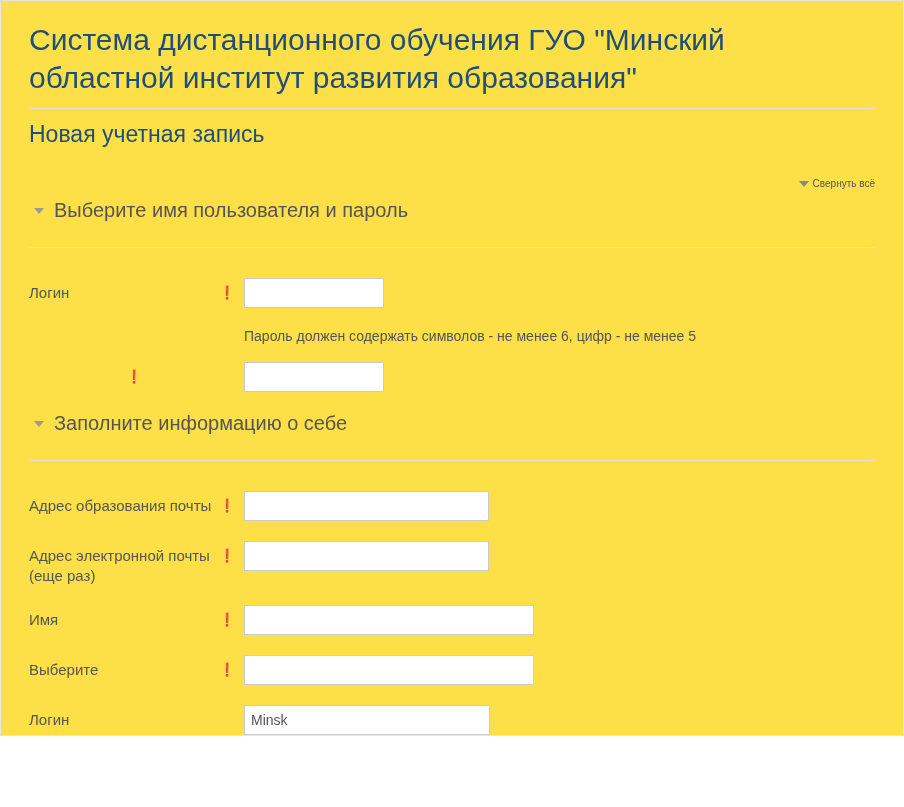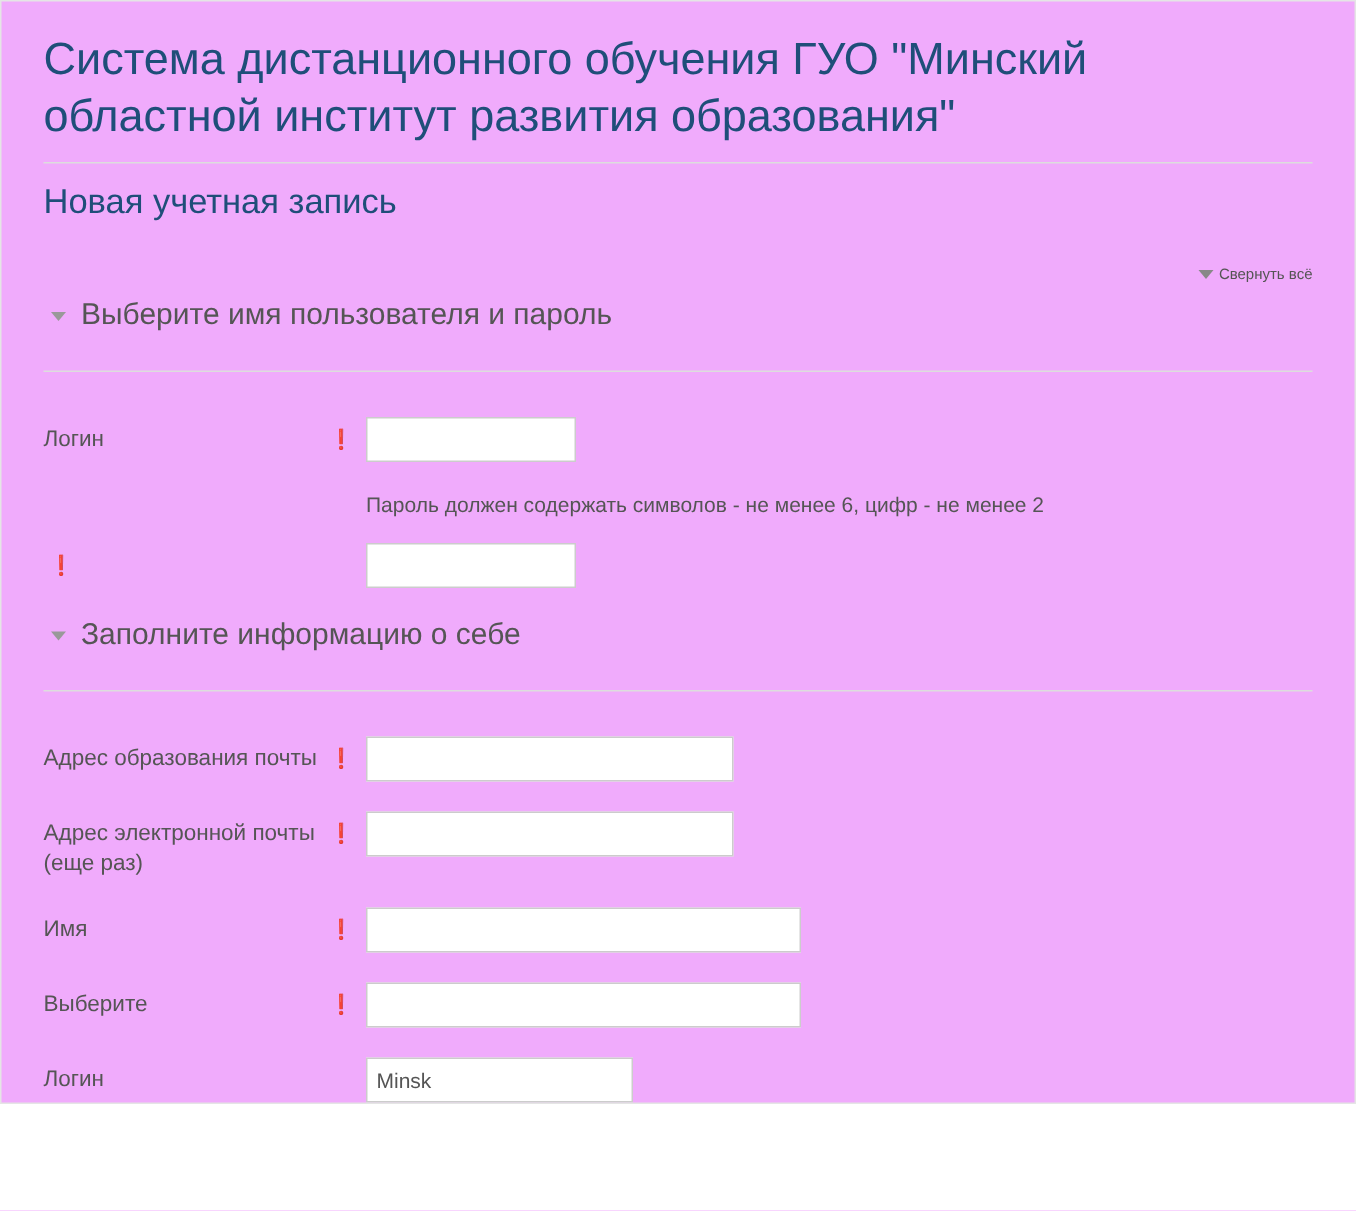--- a/index.html
+++ b/index.html
@@ -10,21 +10,21 @@
     body {
       font-family: "Helvetica Neue", Helvetica, Arial, sans-serif;
       background: #fff;
       color: #333;
       font-size: 14px;
     }
     .container {
       width: 904px;
       border: 1px solid #e5e5e5;
       padding: 20px 28px 0 28px;
-      background: #f0abfc;
+      background: #fde047;
     }
     h1 {
       color: #1f4e79;
       font-weight: 400;
       font-size: 30px;
       line-height: 1.25;
       margin-bottom: 10px;
     }
     hr.sep {
       border: none;
@@ -85,20 +85,21 @@
     .form-row {
       display: flex;
       align-items: flex-start;
       margin-bottom: 20px;
     }
     .form-label-col {
       width: 215px;
       display: flex;
       align-items: flex-start;
       padding-top: 5px;
+      justify-content: center;
     }
     .form-label {
       color: #555;
       font-size: 15px;
       flex: 1;
       line-height: 1.3;
     }
     .req-icon {
       color: #c0392b;
       font-size: 13px;
@@ -119,21 +120,21 @@
     .input-sm {
       width: 140px;
     }
     .input-md {
       width: 245px;
     }
     .input-lg {
       width: 290px;
     }
     .input-city {
-      width: 178px;
+      width: 246px;
     }
     .hint-row {
       display: flex;
       margin-bottom: 18px;
     }
     .hint-text {
       color: #555;
       font-size: 14px;
       margin-left: 215px;
     }
@@ -165,21 +166,21 @@
     <div class="form-label-col">
       <span class="form-label">Логин</span>
       <span class="req-icon">❗</span>
     </div>
     <div class="form-input-col">
       <input type="text" class="input-sm" style="">
     </div>
   </div>
 
   <div class="hint-row">
-    <span class="hint-text">Пароль должен содержать символов - не менее 6, цифр - не менее 2</span>
+    <span class="hint-text">Пароль должен содержать символов - не менее 6, цифр - не менее 5</span>
   </div>
 
   <div class="form-row">
     <div class="form-label-col">
       <span class="req-icon">❗</span>
     </div>
     <div class="form-input-col">
       <input type="password" class="input-sm" style="">
     </div>
   </div>

